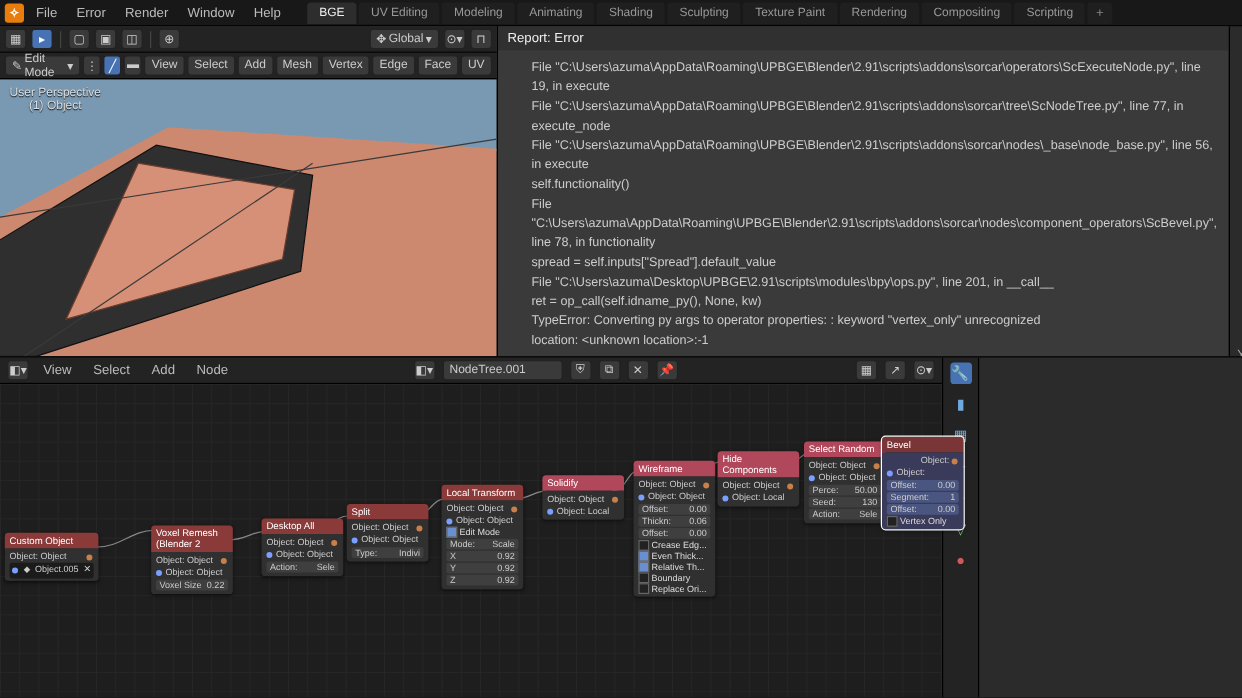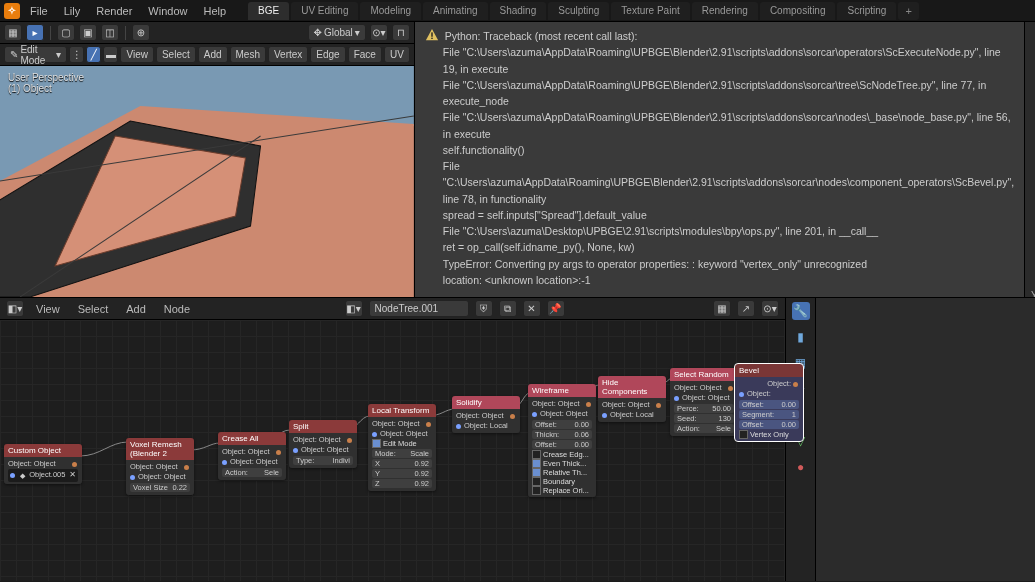--- a/index.html
+++ b/index.html
@@ -15,21 +15,21 @@
   
   .main { display:flex; height:275px; }
   .viewport { flex:0 0 413px; background:linear-gradient(160deg,#3a3a3a,#2a2a2a); position:relative; }
   .vp-header {display:flex;align-items:center;gap:4px;background:#232323;height:22px;padding:0 4px;border-bottom:1px solid #000;}
   .vp-header2{display:flex;align-items:center;gap:2px;background:#232323;height:22px;padding:0 4px;border-bottom:1px solid #000;}
   .hbtn{background:#3a3a3a;border:1px solid #222;border-radius:3px;padding:1px 5px;color:#ccc;font-size:10px;cursor:pointer;display:flex;align-items:center;gap:2px;height:17px;}
   .hbtn.sel{background:#4772b3;color:#fff;}
   .hbtn.icon{width:18px;padding:0;justify-content:center;}
   .vp-canvas{position:absolute;left:0;top:44px;right:0;bottom:0;overflow:hidden;}
   .vp-canvas svg{width:100%;height:100%;}
-  .overlay-text{position:absolute;left:8px;top:50px;color:#ddd;font-size:10px;text-shadow:0 1px 1px #000;}
+  .overlay-text{position:absolute;left:8px;top:50px;color:#ddd;font-size:10px;text-shadow:0 1px 1px #000;text-align:center;}
   
   .errorpanel { flex:1; background:#3a3a3a; border-left:1px solid #000; display:flex;flex-direction:column;}
   .err-title{background:#303030;padding:4px 8px;color:#eee;font-size:11px;}
   .err-body{padding:6px 10px;color:#ccc;font-size:10.5px;line-height:1.55;}
   .err-line{display:flex;gap:6px;align-items:flex-start;}
   .warn-ico{width:14px;height:14px;flex-shrink:0;}
   .err-body .ind{padding-left:18px;}
   .sidepanel{width:225px;background:#2b2b2b;border-left:1px solid #000;padding:6px;font-size:10px;color:#bbb;position:relative;}
   .sidepanel .msg{color:#aaa;line-height:1.5;}
   
@@ -58,21 +58,21 @@
   .nodeprops{width:220px;background:#2b2b2b;border-left:1px solid #000;padding:6px;font-size:10px;color:#bbb;}
   svg.wire{position:absolute;left:0;top:0;width:100%;height:100%;pointer-events:none;}
   .sep{width:1px;height:14px;background:#444;margin:0 2px;}
 </style>
 </head>
 <body>
 
 <div class="topbar">
   <div class="logo">✧</div>
   <span class="topmenu">File</span>
-  <span class="topmenu">Lily</span>
+  <span class="topmenu">Error</span>
   <span class="topmenu">Render</span>
   <span class="topmenu">Window</span>
   <span class="topmenu">Help</span>
   <div class="tabbar">
     <span class="tab active">BGE</span>
     <span class="tab">UV Editing</span>
     <span class="tab">Modeling</span>
     <span class="tab">Animating</span>
     <span class="tab">Shading</span>
     <span class="tab">Sculpting</span>
@@ -124,29 +124,22 @@
          <line x1="20" y1="231" x2="260" y2="70" stroke="#3a3a3a" stroke-width="1"></line>
        </svg>
      </div>
      <div class="overlay-text">
         <div>User Perspective</div>
         <div>(1) Object</div>
      </div>
   </div>
 
   <div class="errorpanel">
+     <div class="err-title">Report: Error</div>
      <div class="err-body">
-        <div class="err-line">
-          <svg class="warn-ico" viewBox="0 0 16 16">
-            <path fill="#e0c060" d="M8 1 L15 14 H1 Z"></path>
-            <rect x="7.2" y="5" width="1.6" height="5" fill="#222"></rect>
-            <rect x="7.2" y="11" width="1.6" height="1.6" fill="#222"></rect>
-          </svg>
-          <span>Python: Traceback (most recent call last):</span>
-        </div>
         <div class="ind">File "C:\Users\azuma\AppData\Roaming\UPBGE\Blender\2.91\scripts\addons\sorcar\operators\ScExecuteNode.py", line 19, in execute</div>
         <div class="ind">File "C:\Users\azuma\AppData\Roaming\UPBGE\Blender\2.91\scripts\addons\sorcar\tree\ScNodeTree.py", line 77, in execute_node</div>
         <div class="ind">File "C:\Users\azuma\AppData\Roaming\UPBGE\Blender\2.91\scripts\addons\sorcar\nodes\_base\node_base.py", line 56, in execute</div>
         <div class="ind">  self.functionality()</div>
         <div class="ind">File "C:\Users\azuma\AppData\Roaming\UPBGE\Blender\2.91\scripts\addons\sorcar\nodes\component_operators\ScBevel.py", line 78, in functionality</div>
         <div class="ind">  spread = self.inputs["Spread"].default_value</div>
         <div class="ind">File "C:\Users\azuma\Desktop\UPBGE\2.91\scripts\modules\bpy\ops.py", line 201, in __call__</div>
         <div class="ind">  ret = op_call(self.idname_py(), None, kw)</div>
         <div class="ind">TypeError: Converting py args to operator properties: : keyword "vertex_only" unrecognized</div>
         <div class="ind"></div>
@@ -223,21 +216,21 @@
               <span>Object: Object</span>
             </div>
            <div class="prop">
               <span>Voxel Size</span>
               <span>0.22</span>
             </div>
          </div>
        </div>
 
        <div class="node" style="left:218px;top:112px;width:52px">
-         <div class="nhead">Crease All</div>
+         <div class="nhead">Desktop All</div>
          <div class="nbody">
            <div class="row">
               <span>Object: Object</span>
               <span class="dot o" style="margin-left:auto"></span>
             </div>
            <div class="row">
               <span class="dot"></span>
               <span>Object: Object</span>
             </div>
            <div class="prop">

